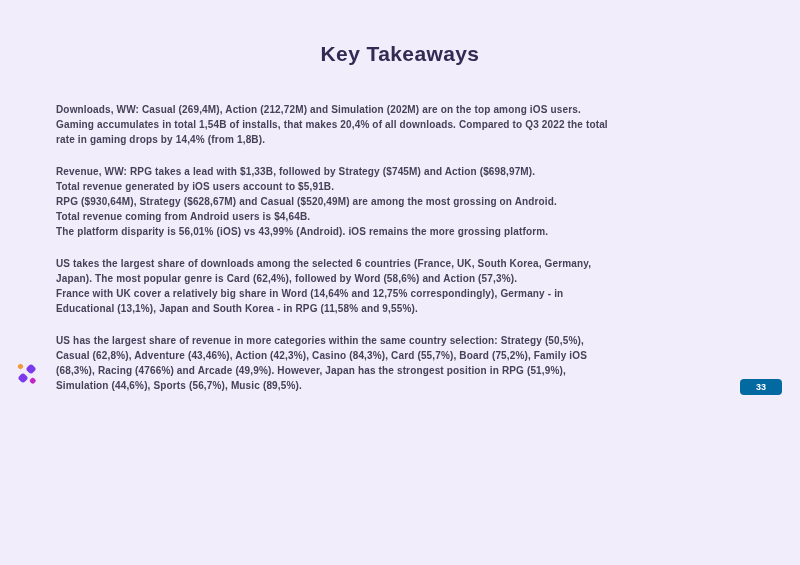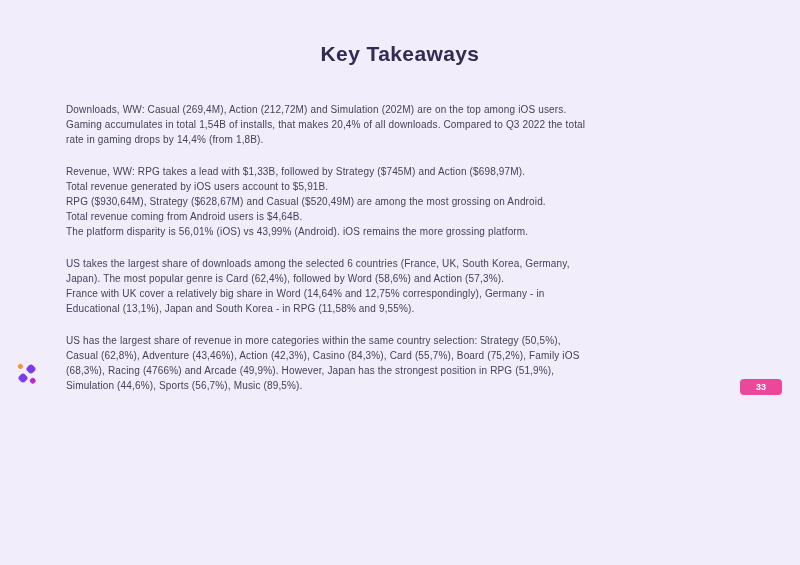--- a/index.html
+++ b/index.html
@@ -22,23 +22,24 @@
     margin: 0;
     padding-top: 42px;
     text-align: center;
     font-size: 21px;
     font-weight: 700;
     letter-spacing: 0.4px;
     color: #322b54;
   }
   .content {
     position: absolute;
-    left: 66px;
+    left: 56px;
     right: 58px;
     top: 102px;
+    font-weight: bold;
   }
   .para {
     margin: 0 0 17px 0;
     font-size: 10px;
     line-height: 15px;
     letter-spacing: 0.15px;
     color: #45425a;
     white-space: pre-line;
   }
   .logo {
@@ -47,21 +48,21 @@
     bottom: 14px;
     width: 26px;
     height: 26px;
   }
   .page-badge {
     position: absolute;
     right: 18px;
     bottom: 6px;
     min-width: 21px;
     height: 16px;
-    background: #ec4899;
+    background: #0369a1;
     border-radius: 4px;
     color: #ffffff;
     font-size: 9px;
     font-weight: 700;
     display: flex;
     align-items: center;
     justify-content: center;
     padding: 0 16px;
     box-sizing: border-box;
   }

